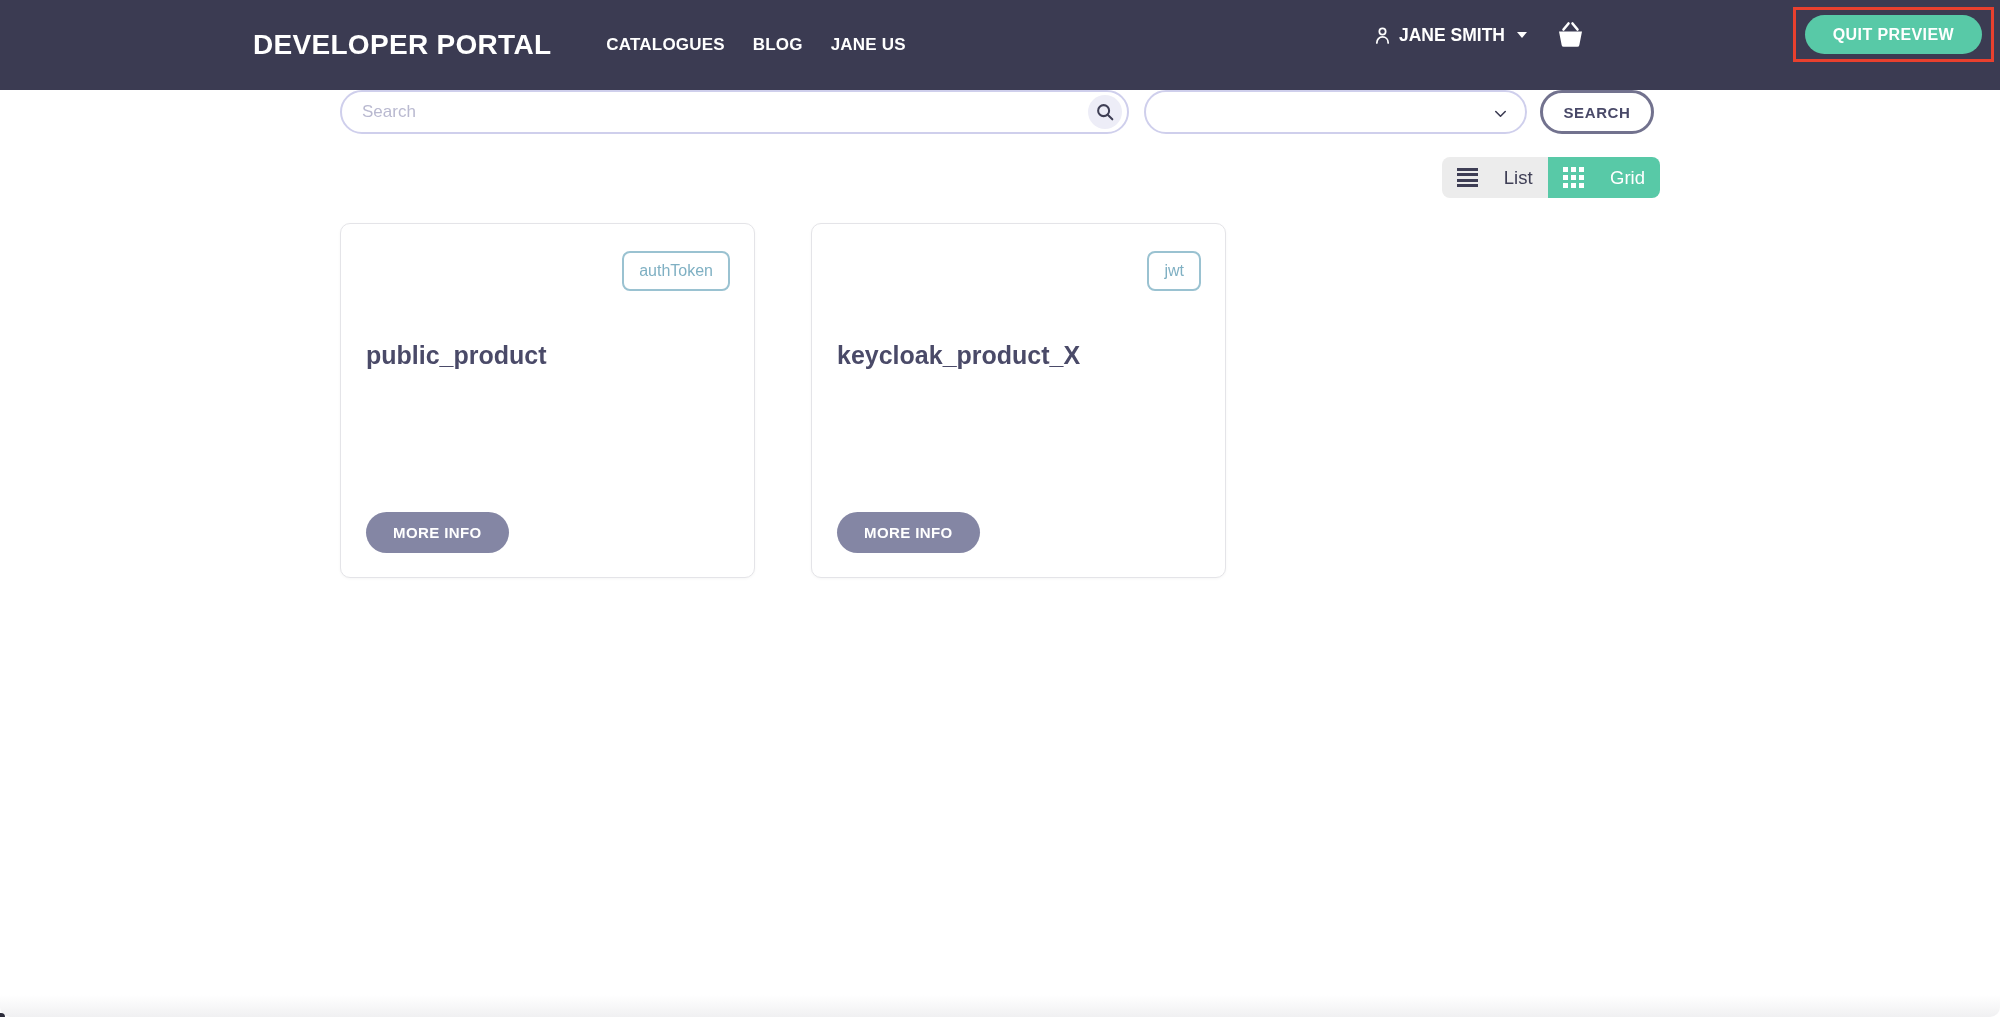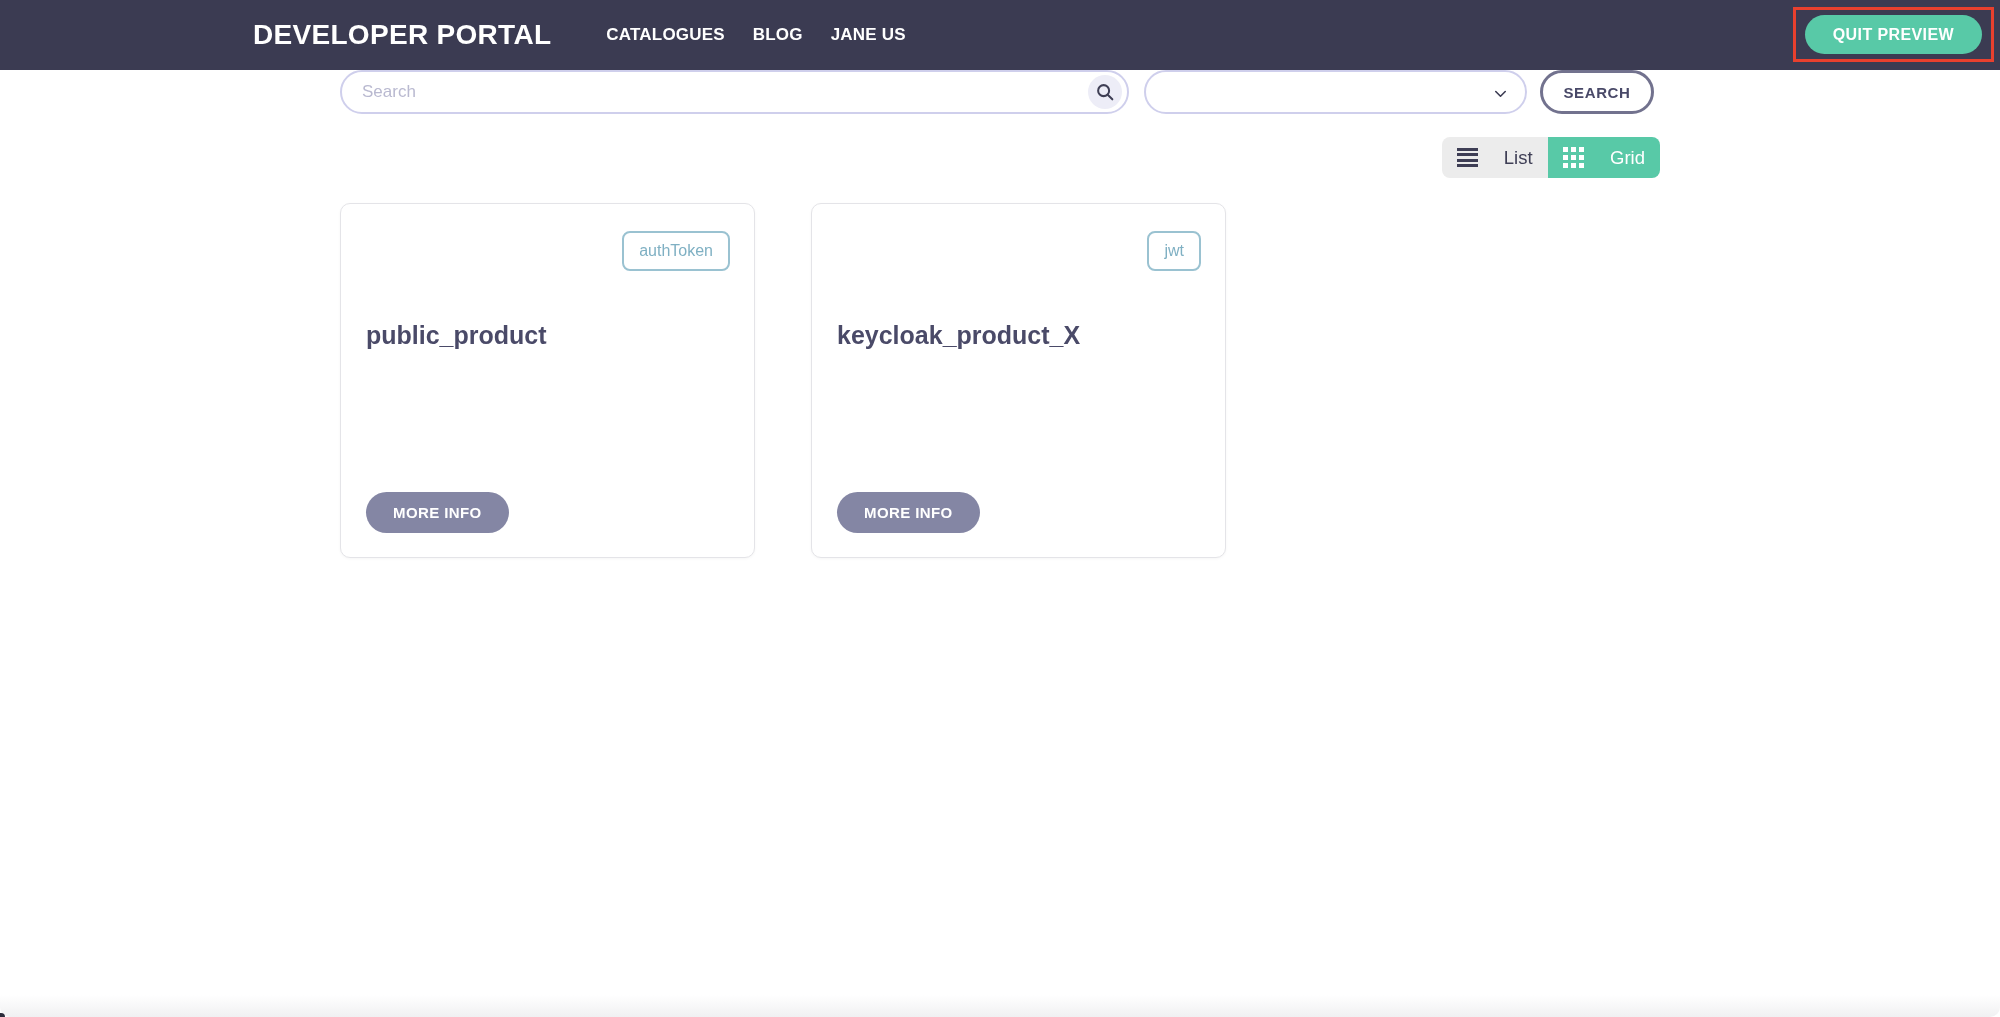--- a/index.html
+++ b/index.html
@@ -8,21 +8,21 @@
     font-family:"Liberation Sans", sans-serif;
     background:#ffffff;
     position:relative;
     overflow:hidden;
     -webkit-font-smoothing:antialiased;
   }
 
   
   .navbar {
     position:relative;
-    height:70px;
+    height:90px;
     background:#3b3b52;
     display:flex;
     align-items:center;
     padding-left:253px;
   }
   .logo { color:#fff; font-size:28px; font-weight:800; letter-spacing:0.3px; white-space:nowrap; }
   .nav-links { display:flex; gap:28px; margin-left:55px; }
   .nav-link { color:#fff; font-size:17px; font-weight:700; letter-spacing:0.2px; cursor:pointer; white-space:nowrap; }
   .user-area { position:absolute; left:1372px; top:0; height:70px; display:flex; align-items:center; }
   .user { display:flex; align-items:center; gap:6px; color:#fff; font-size:17.5px; font-weight:700; cursor:pointer; white-space:nowrap; }
@@ -124,20 +124,41 @@
 
 <header class="navbar">
   <div class="logo">DEVELOPER PORTAL</div>
 
   <nav class="nav-links">
     <span class="nav-link">CATALOGUES</span>
     <span class="nav-link">BLOG</span>
     <span class="nav-link">JANE US</span>
   </nav>
 
+  <div class="user-area">
+    <div class="user">
+      <span>
+        <svg width="21" height="21" viewBox="0 0 24 24" fill="none" stroke="#ffffff" stroke-width="2" stroke-linecap="round">
+          <circle cx="12" cy="7.5" r="3.6"></circle>
+          <path d="M5.5 20.5 c0-4 2.9-6.8 6.5-6.8 s6.5 2.8 6.5 6.8"></path>
+        </svg>
+      </span>
+      <span>JANE SMITH</span>
+      <span class="caret"></span>
+    </div>
+    <div class="basket">
+      <span>
+        <svg width="33" height="30" viewBox="0 0 33 30" fill="none">
+          <path d="M5 11.5 H28 L25.3 25.2 a2 2 0 0 1 -2 1.6 H9.7 a2 2 0 0 1 -2 -1.6 Z" fill="#ffffff"></path>
+          <path d="M9.5 9.5 L14.5 3.5" stroke="#ffffff" stroke-width="2.6" stroke-linecap="round"></path>
+          <path d="M23.5 9.5 L18.5 3.5" stroke="#ffffff" stroke-width="2.6" stroke-linecap="round"></path>
+        </svg>
+      </span>
+    </div>
+  </div>
 
   <div class="quit-annotation">
     <button class="quit-btn">QUIT PREVIEW</button>
   </div>
 </header>
 
 <main class="main">
 
   <div class="search-row">
     <div class="search-box">

